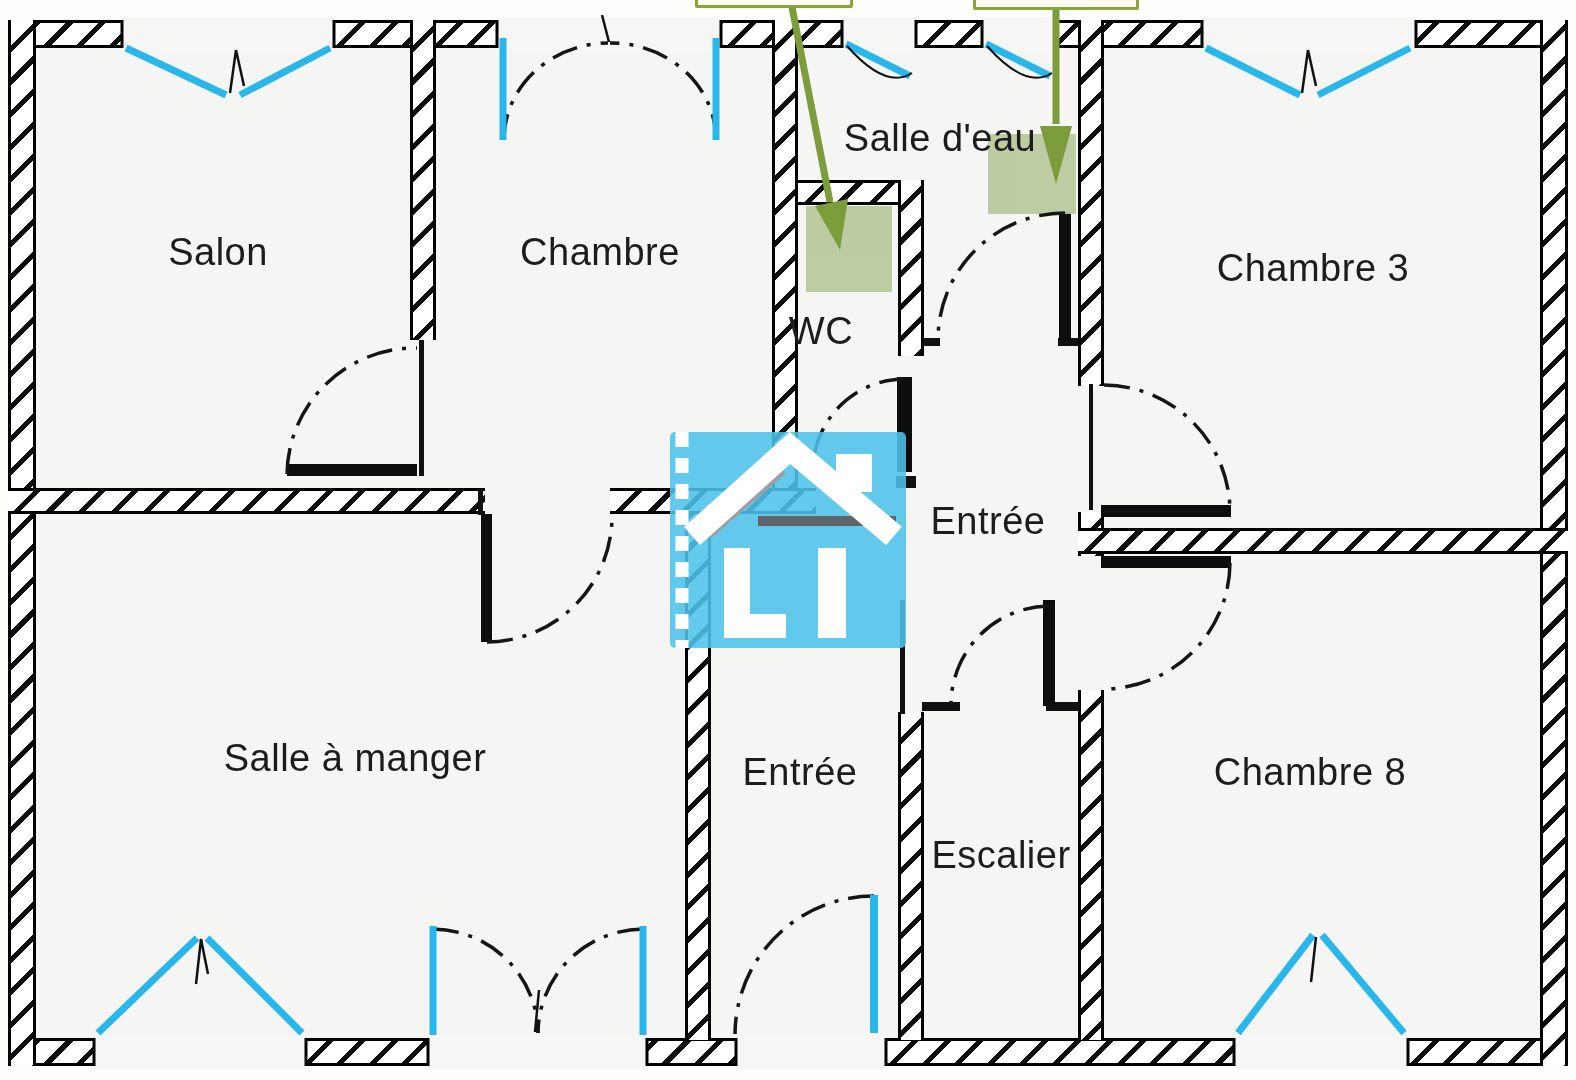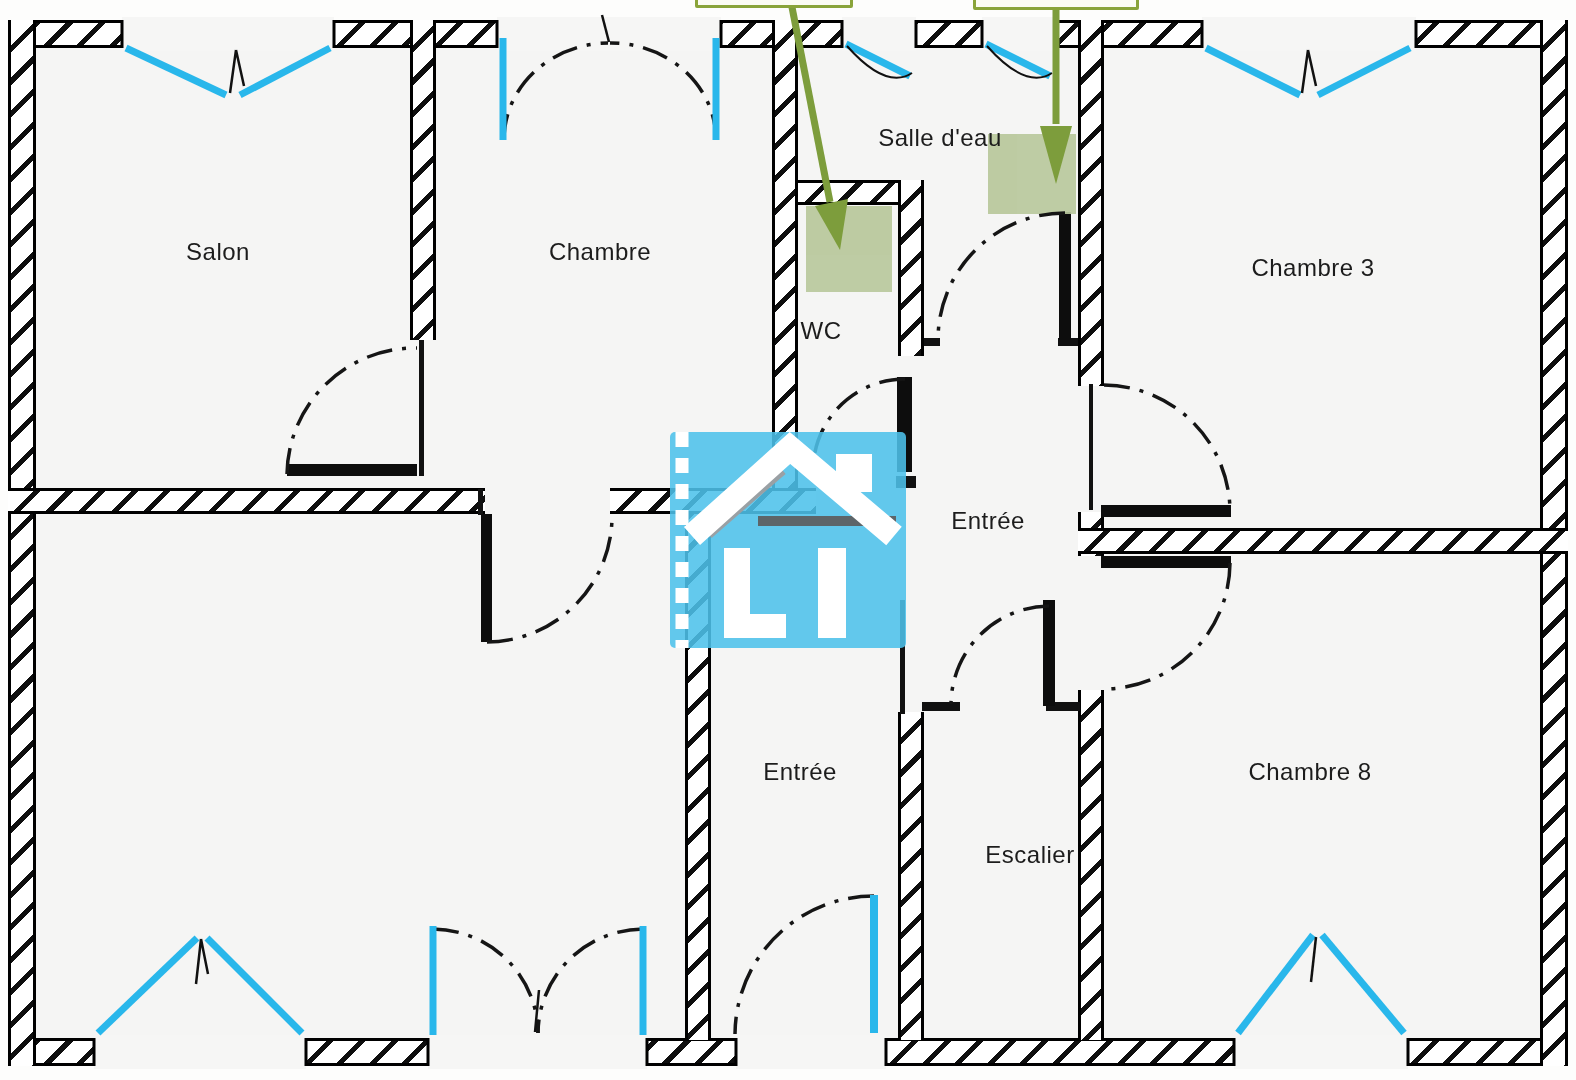--- a/index.html
+++ b/index.html
@@ -6,21 +6,21 @@
   .canvas{position:relative;width:1576px;height:1080px;background:#fdfdfc;overflow:hidden;
           font-family:"Liberation Sans",sans-serif;}
   .plan-bg{position:absolute;left:8px;top:20px;width:1560px;height:1046px;background:#f5f5f4;z-index:1;}
   .wall{position:absolute;box-sizing:border-box;z-index:10;
         background:#ffffff repeating-linear-gradient(135deg,#ffffff 0 18px,#0e0e0e 18px 23px);}
   .wall.h{border-top:3px solid #000;border-bottom:3px solid #000;}
   .wall.v{border-left:3px solid #000;border-right:3px solid #000;}
   .twall{position:absolute;background:#111;z-index:12;}
   .leaf{position:absolute;background:#0d0d0d;z-index:13;}
   .linework{position:absolute;left:0;top:0;z-index:20;pointer-events:none;}
-  .room-label{position:absolute;transform:translate(-50%,-50%);font-size:24px;color:#1c1c1c;
+  .room-label{position:absolute;transform:translate(-50%,-50%);font-size:38px;color:#1c1c1c;
               white-space:nowrap;z-index:30;letter-spacing:0.5px;}
   .logo{position:absolute;left:670px;top:432px;width:236px;height:216px;border-radius:5px;
         background:rgba(77,193,234,0.88);z-index:40;}
   .callout{position:absolute;box-sizing:border-box;border:3px solid #8aa43a;background:#fcfcf4;
            border-radius:2px;z-index:50;}
 </style>
 </head>
 <body>
 
 <div class="canvas">
@@ -138,22 +138,23 @@
       <polygon points="1056,184 1072,126 1040,126" fill="#7d9d3c"></polygon>
     </g>
   </svg>
 
   <div class="room-label" style="left:218px;top:252px">Salon</div>
   <div class="room-label" style="left:600px;top:252px">Chambre</div>
   <div class="room-label" style="left:940px;top:138px">Salle d'eau</div>
   <div class="room-label" style="left:821px;top:331px">WC</div>
   <div class="room-label" style="left:1313px;top:268px">Chambre 3</div>
   <div class="room-label" style="left:988px;top:521px">Entrée</div>
+  <div class="room-label" style="left:355px;top:758px">Salle à manger</div>
   <div class="room-label" style="left:800px;top:772px">Entrée</div>
-  <div class="room-label" style="left:1030px;top:855px">Escalier</div>
+  <div class="room-label" style="left:1001px;top:855px">Escalier</div>
   <div class="room-label" style="left:1310px;top:772px">Chambre 8</div>
 
   <div class="logo">
     <svg width="236" height="216" viewBox="0 0 236 216">
       <line x1="12" y1="0" x2="12" y2="216" stroke="#ffffff" stroke-width="13" stroke-dasharray="15 11"></line>
       <line x1="40" y1="104" x2="114" y2="40" stroke="#9aa0a4" stroke-width="5"></line>
       <rect x="88" y="84" width="138" height="10" fill="#5d6569"></rect>
       <polyline points="22,104 120,16 224,104" fill="none" stroke="#ffffff" stroke-width="24"></polyline>
       <rect x="166" y="22" width="36" height="38" fill="#ffffff"></rect>
       <rect x="54" y="116" width="26" height="90" fill="#ffffff"></rect>

